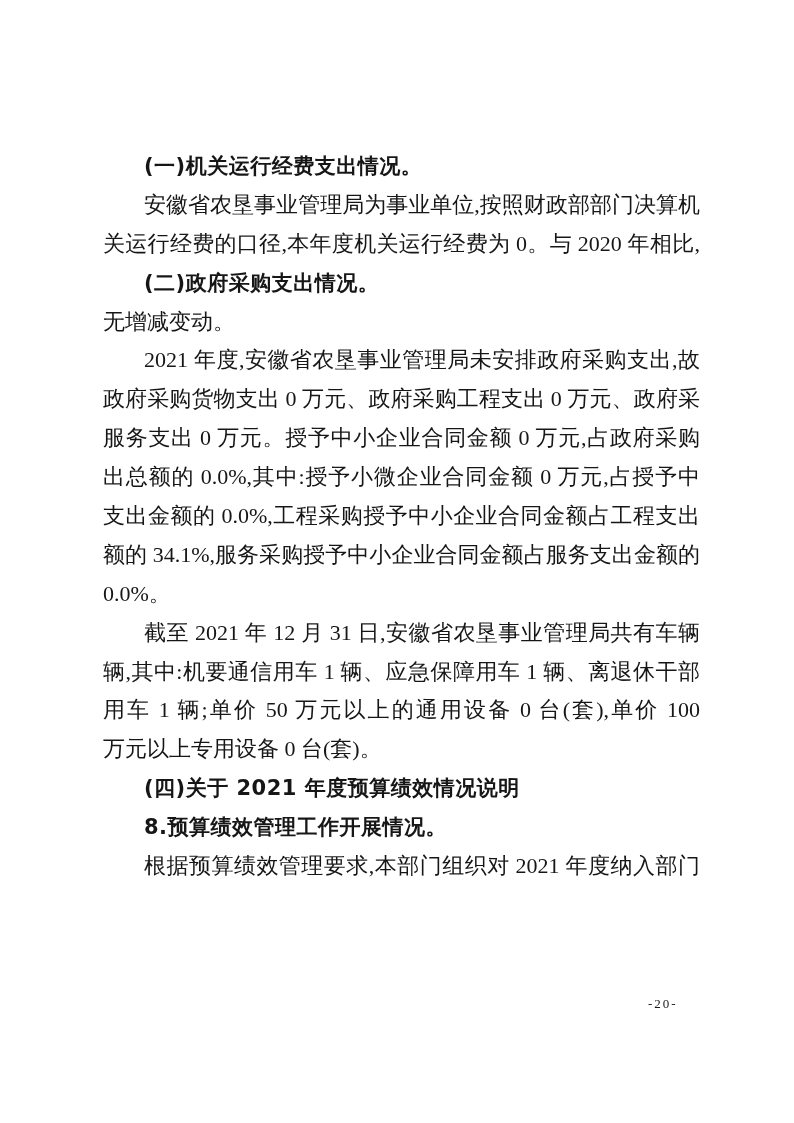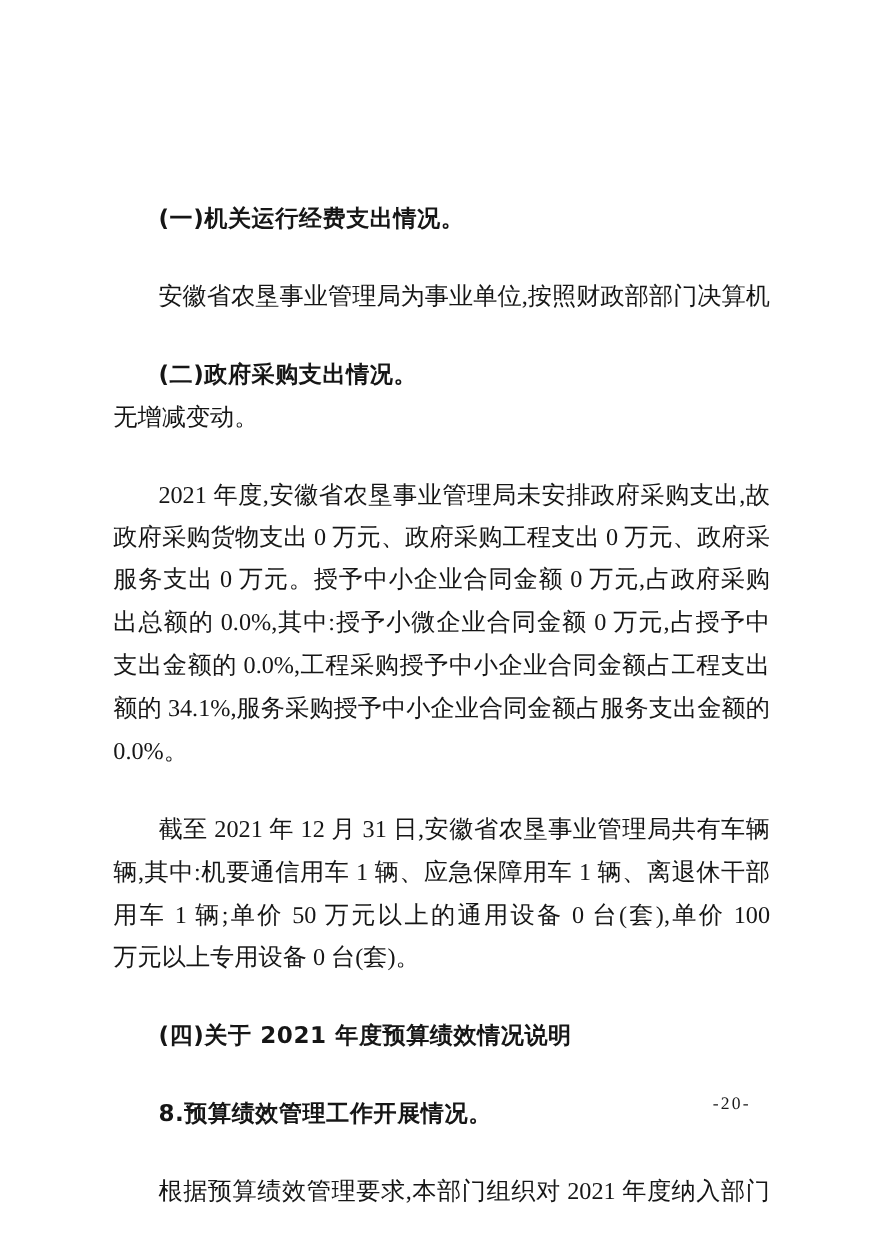--- a/index.html
+++ b/index.html
@@ -30,48 +30,48 @@
     text-align-last: left;
     overflow: hidden;
     white-space: nowrap;
   }
   .ln.fill {
     white-space: normal;
     text-align-last: justify;
   }
   .ln.ind {
     text-indent: 41px;
-    margin-top: 32px;
   }
   .ln.h {
     font-family: "DejaVu Sans", "Liberation Sans", sans-serif;
     font-weight: bold;
     font-size: 21px;
     letter-spacing: 0.5px;
   }
   .page-number {
     position: absolute;
     top: 993px;
     left: 648px;
     width: 50px;
     height: 22px;
     line-height: 22px;
-    font-size: 16px;
+    font-size: 13px;
     letter-spacing: 2px;
     text-align: left;
     color: #1a1a1a;
   }
 </style>
 </head>
 <body>
 
 <div class="page">
   <div class="content">
     <div class="ln h ind">(一)机关运行经费支出情况。</div>
     <div class="ln ind fill">安徽省农垦事业管理局为事业单位,按照财政部部门决算机</div>
+    <div class="ln fill">关运行经费的口径,本年度机关运行经费为 0。与 2020 年相比,</div>
     <div class="ln h ind">(二)政府采购支出情况。</div>
     <div class="ln">无增减变动。</div>
     <div class="ln ind fill">2021 年度,安徽省农垦事业管理局未安排政府采购支出,故</div>
     <div class="ln fill">政府采购货物支出 0 万元、政府采购工程支出 0 万元、政府采购</div>
     <div class="ln fill">服务支出 0 万元。授予中小企业合同金额 0 万元,占政府采购支</div>
     <div class="ln fill">出总额的 0.0%,其中:授予小微企业合同金额 0 万元,占授予中</div>
     <div class="ln fill">支出金额的 0.0%,工程采购授予中小企业合同金额占工程支出金</div>
     <div class="ln fill">额的 34.1%,服务采购授予中小企业合同金额占服务支出金额的</div>
     <div class="ln">0.0%。</div>
     <div class="ln ind fill">截至 2021 年 12 月 31 日,安徽省农垦事业管理局共有车辆 3</div>

